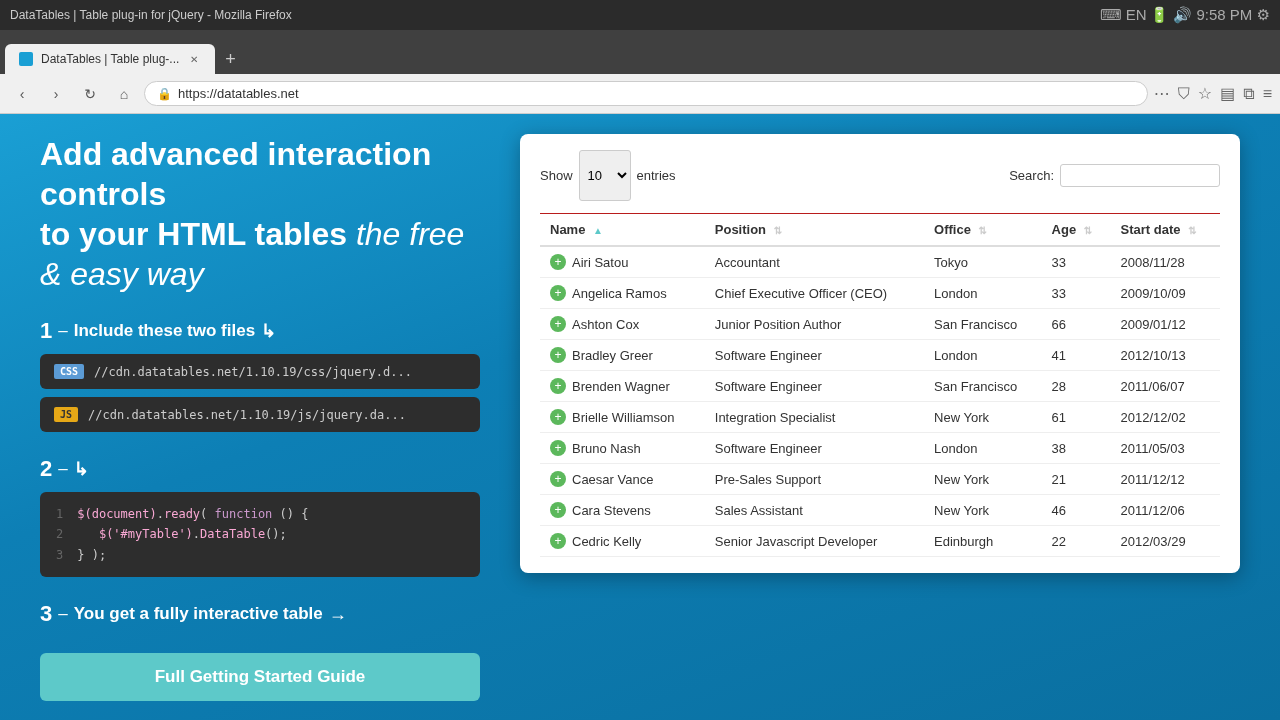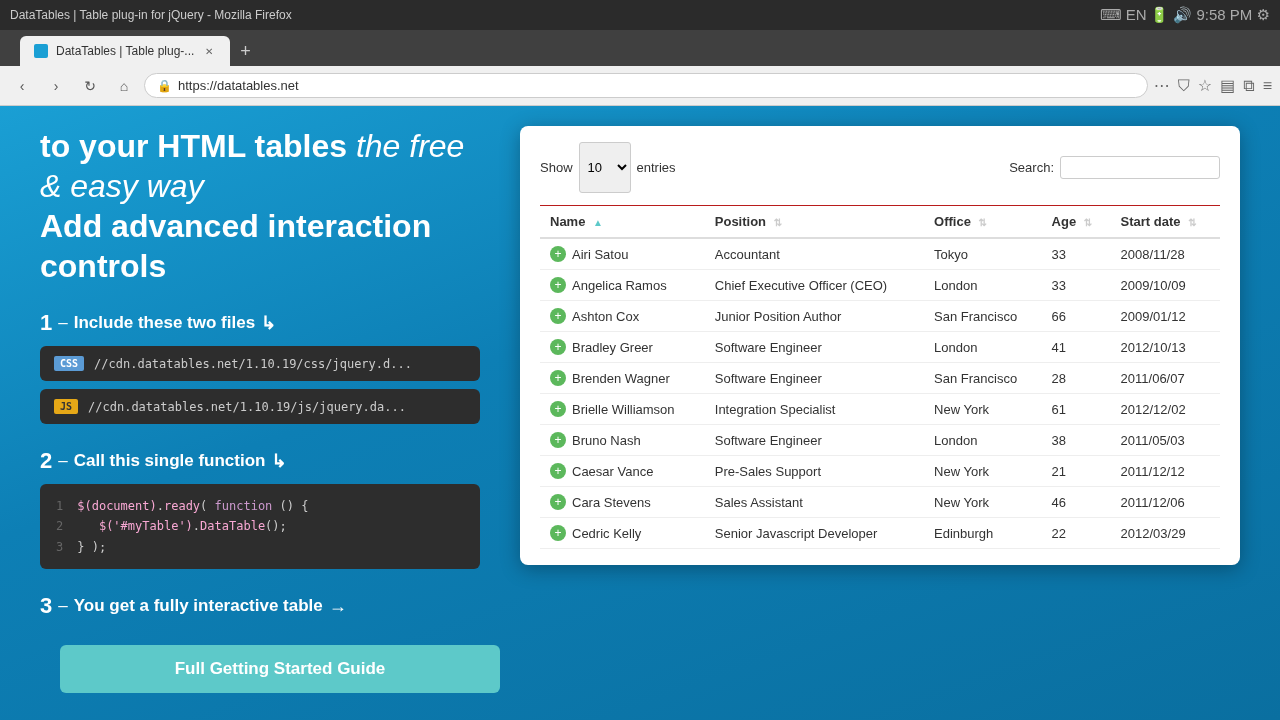--- a/index.html
+++ b/index.html
@@ -36,22 +36,22 @@
       display: flex;
       align-items: center;
       gap: 12px;
       font-size: 15px;
       color: #aaa;
     }
     .tab-bar {
       background: #404040;
       display: flex;
       align-items: flex-end;
-      padding: 0 20px;
-      height: 36px;
+      padding: 0 5px;
+      height: 44px;
     }
     .tab {
       background: #f0f0f0;
       color: #333;
       font-size: 12px;
       padding: 6px 14px;
       border-radius: 6px 6px 0 0;
       display: flex;
       align-items: center;
       gap: 8px;
@@ -230,21 +230,20 @@
       background: #5dc9c9;
       color: white;
       font-size: 17px;
       font-weight: bold;
       border: none;
       border-radius: 6px;
       padding: 14px 18px;
       width: 100%;
       cursor: pointer;
       text-align: center;
-      margin-left: 20px;
     }
 
     
     .right-panel {
       flex: 1;
       background: white;
       border-radius: 8px;
       padding: 16px 20px;
       box-shadow: 0 4px 20px rgba(0,0,0,0.3);
       overflow: hidden;
@@ -369,24 +368,24 @@
       <span>⧉</span>
       <span>≡</span>
     </div>
   </div>
 
   <div class="page-content">
     <div class="page-inner">
 
       <div class="left-panel">
         <div class="hero-title">
+          <div>Add advanced interaction controls</div>
           <div>
             <span>to your HTML tables </span><span class="italic">the free &amp; easy way</span>
           </div>
-          <div>Add advanced interaction controls</div>
         </div>
 
         <div class="steps">
 
           <div>
             <div class="step-heading">
               <span class="step-num">1</span>
               <span class="step-dash">–</span>
               <span>Include these two files</span>
               <span class="step-arrow">↳</span>
@@ -398,21 +397,20 @@
             <div class="code-box">
               <span class="code-label js-label">JS</span>
               <span>//cdn.datatables.net/1.10.19/js/jquery.da...</span>
             </div>
           </div>
 
           <div>
             <div class="step-heading">
               <span class="step-num">2</span>
               <span class="step-dash">–</span>
-              <span>Call this single function</span>
               <span class="step-arrow">↳</span>
             </div>
             <div class="code-block">
               <div>
                 <span class="line-num">1</span><span class="fn">$(document)</span><span>.</span><span class="fn">ready</span><span>( </span><span class="kw">function</span><span> () {</span>
               </div>
               <div>
                 <span class="line-num">2</span><span>&nbsp;&nbsp;&nbsp;</span><span class="fn">$('#myTable')</span><span>.</span><span class="fn">DataTable</span><span>();</span>
               </div>
               <div>

